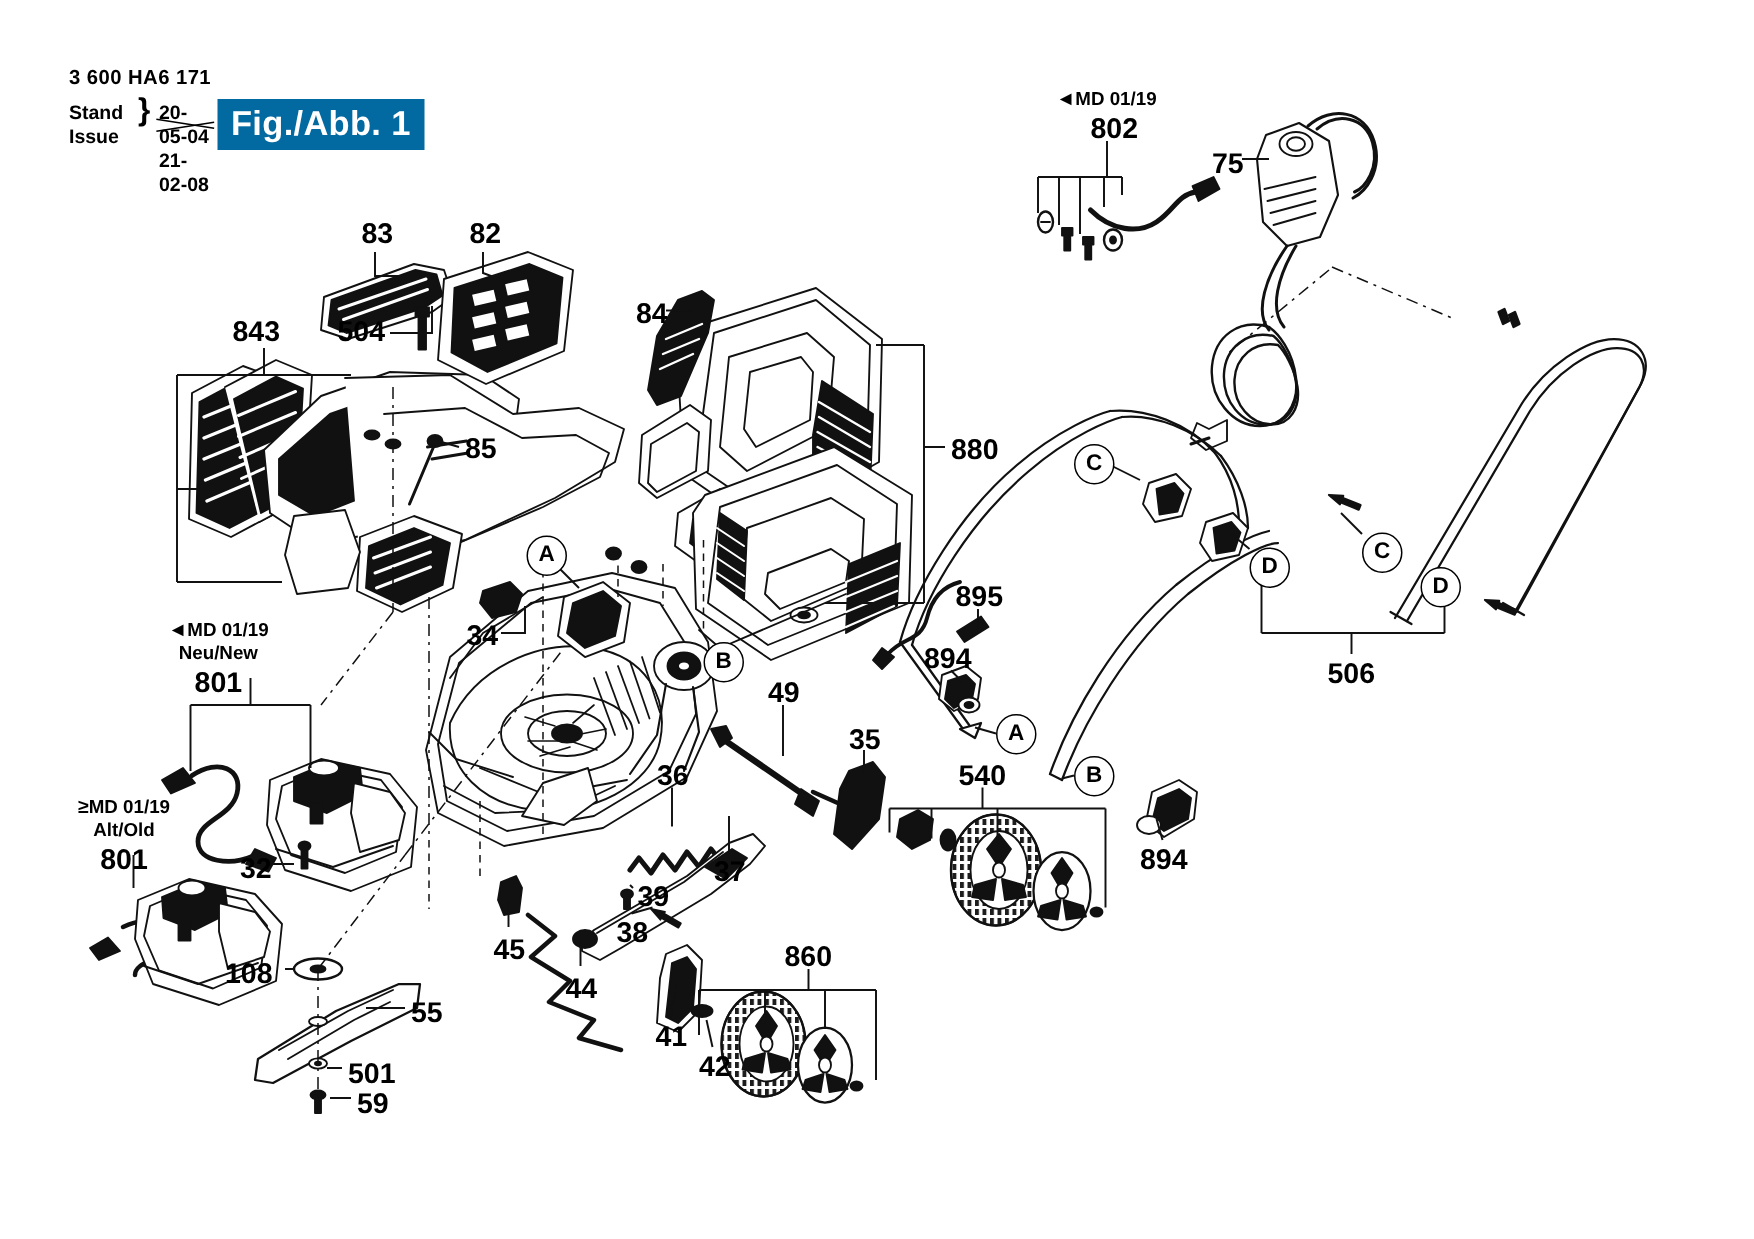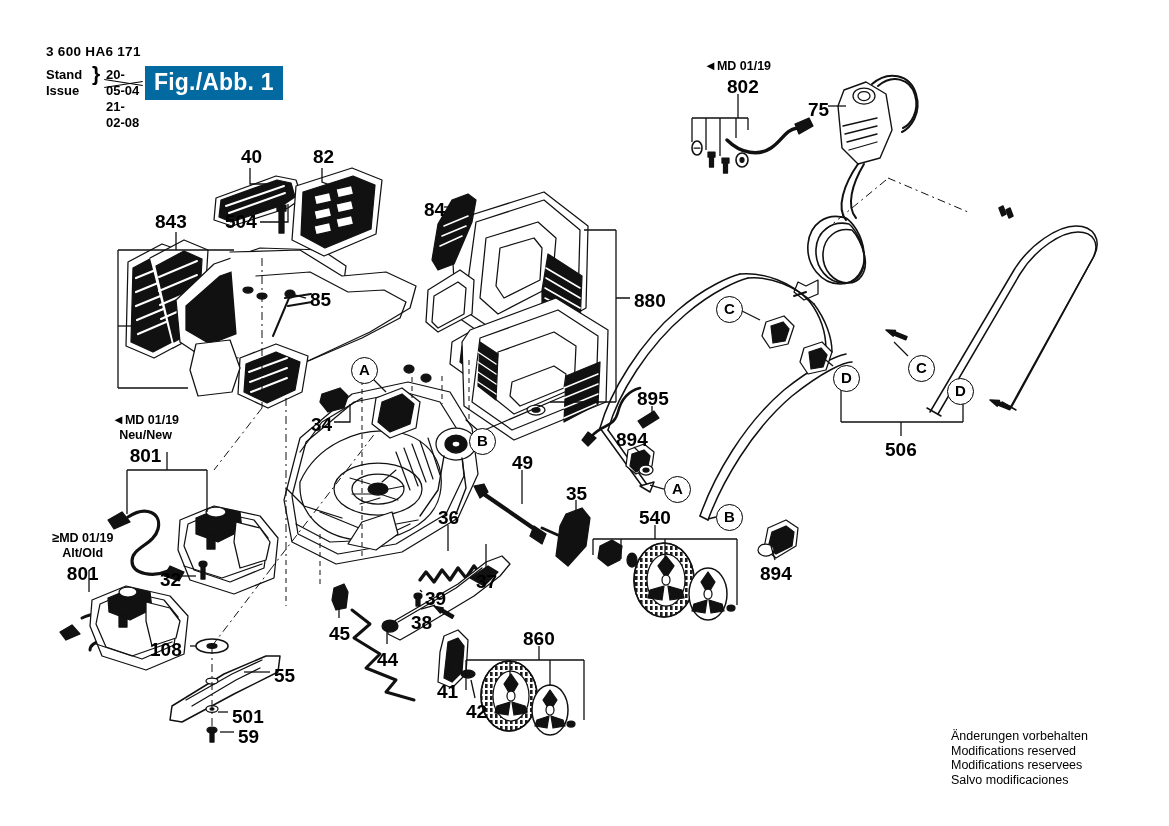--- a/index.html
+++ b/index.html
@@ -609,21 +609,21 @@
       <path d="M362,380 l0,180"></path>
       <path d="M469,360 l0,62"></path>
       <path d="M442,376 l0,28"></path>
       <path d="M412,368 l0,30"></path>
       <path d="M286,560 l0,46"></path>
       <path d="M320,534 l0,54"></path>
     </g>
   </svg>
 
   <div id="labels">
-      <div class="num" style="left: 241px; top: 147px;">40</div>
+      <div class="num" style="left: 241px; top: 147px;">83</div>
       <div class="num" style="left: 313px; top: 147px;">82</div>
       <div class="num" style="left: 155px; top: 212px;">843</div>
       <div class="num" style="left: 225px; top: 212px;">504</div>
       <div class="num" style="left: 310px; top: 290px;">85</div>
       <div class="num" style="left: 424px; top: 200px;">84</div>
       <div class="num" style="left: 634px; top: 291px;">880</div>
       <div class="num" style="left: 727px; top: 77px;">802</div>
       <div class="num" style="left: 808px; top: 100px;">75</div>
       <div class="num" style="left: 885px; top: 440px;">506</div>
       <div class="num" style="left: 637px; top: 389px;">895</div>
@@ -668,20 +668,14 @@
   <div class="md" style="left:52px;top:530px;">
     <div><span class="arr">≥</span><span>MD 01/19</span></div>
     <div>Alt/Old</div>
     <div class="num" style="position:static;margin-top:3px;">801</div>
   </div>
 
   <div class="md" style="left:704px;top:58px;">
     <div><span class="arr">◄</span><span>MD 01/19</span></div>
   </div>
 
-  <div id="ftr">
-    <div>Änderungen vorbehalten</div>
-    <div>Modifications reserved</div>
-    <div>Modifications reservees</div>
-    <div>Salvo modificaciones</div>
-  </div>
 
 </div>
 
 </body></html>

